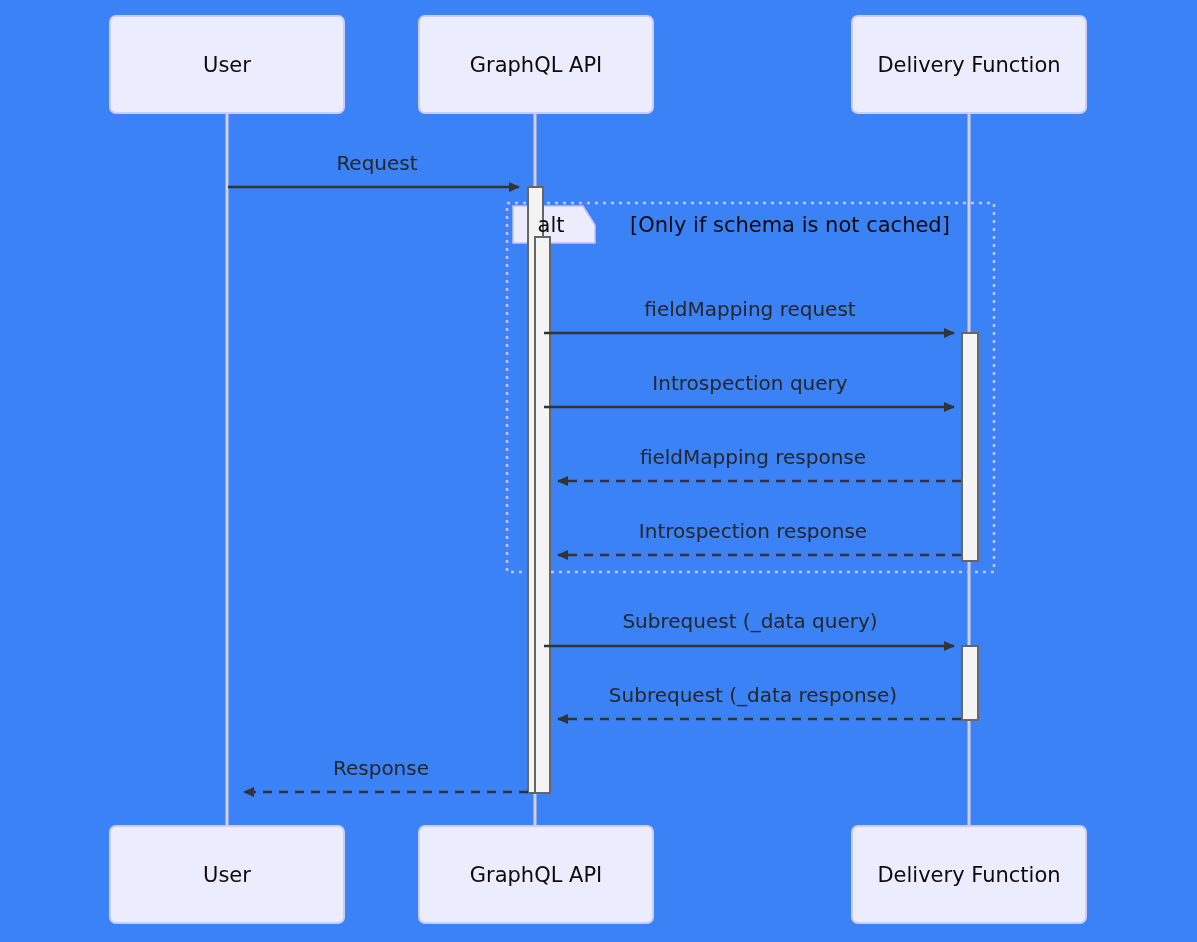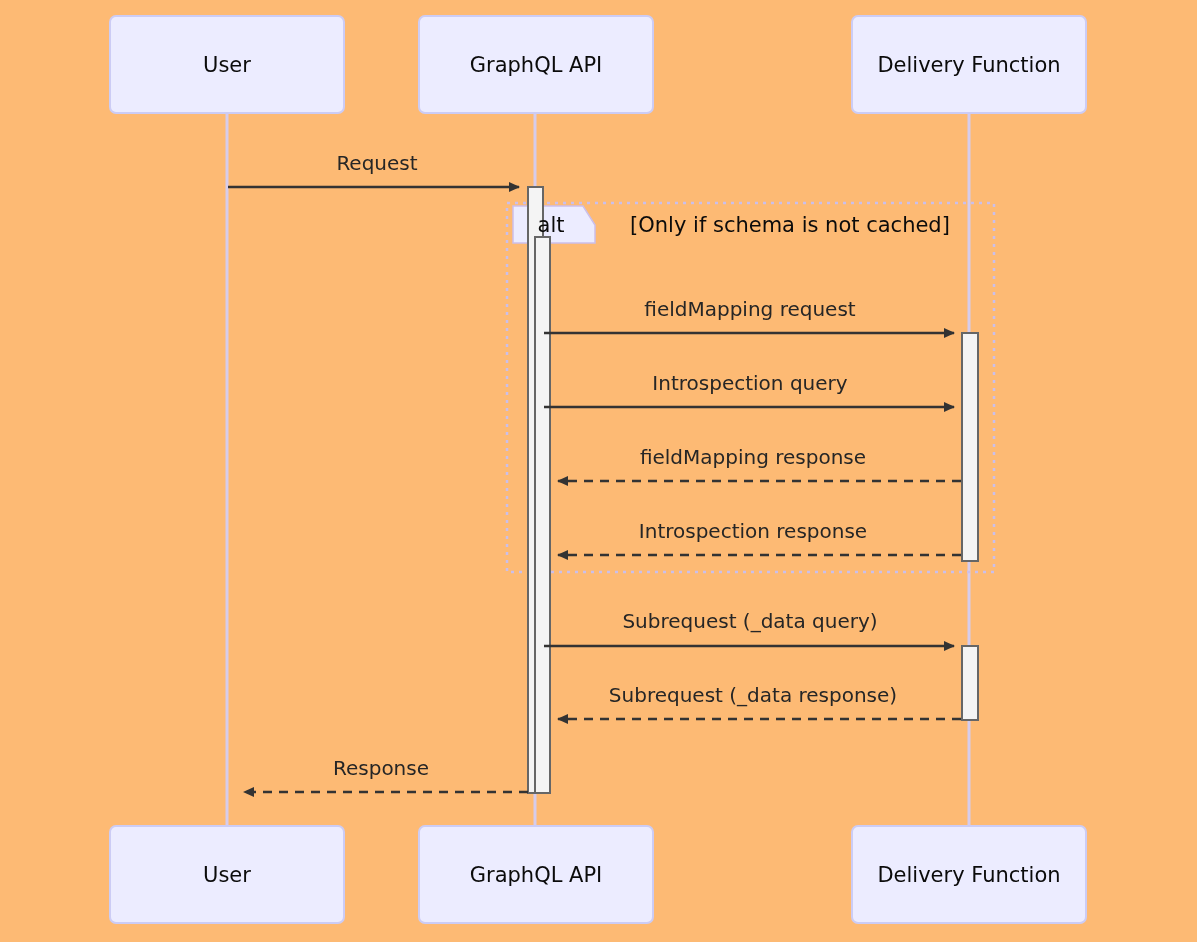--- a/index.html
+++ b/index.html
@@ -7,21 +7,21 @@
     padding: 0;
     background: #ffffff;
   }
   body {
     font-family: "DejaVu Sans", "Liberation Sans", sans-serif;
   }
   #diagram-root {
     position: relative;
     width: 1197px;
     height: 942px;
-    background: #fdba74;
+    background: #3b82f6;
     overflow: hidden;
   }
   svg#seq-svg {
     position: absolute;
     top: 0;
     left: 0;
     width: 1197px;
     height: 942px;
   }
   .actor-box {

